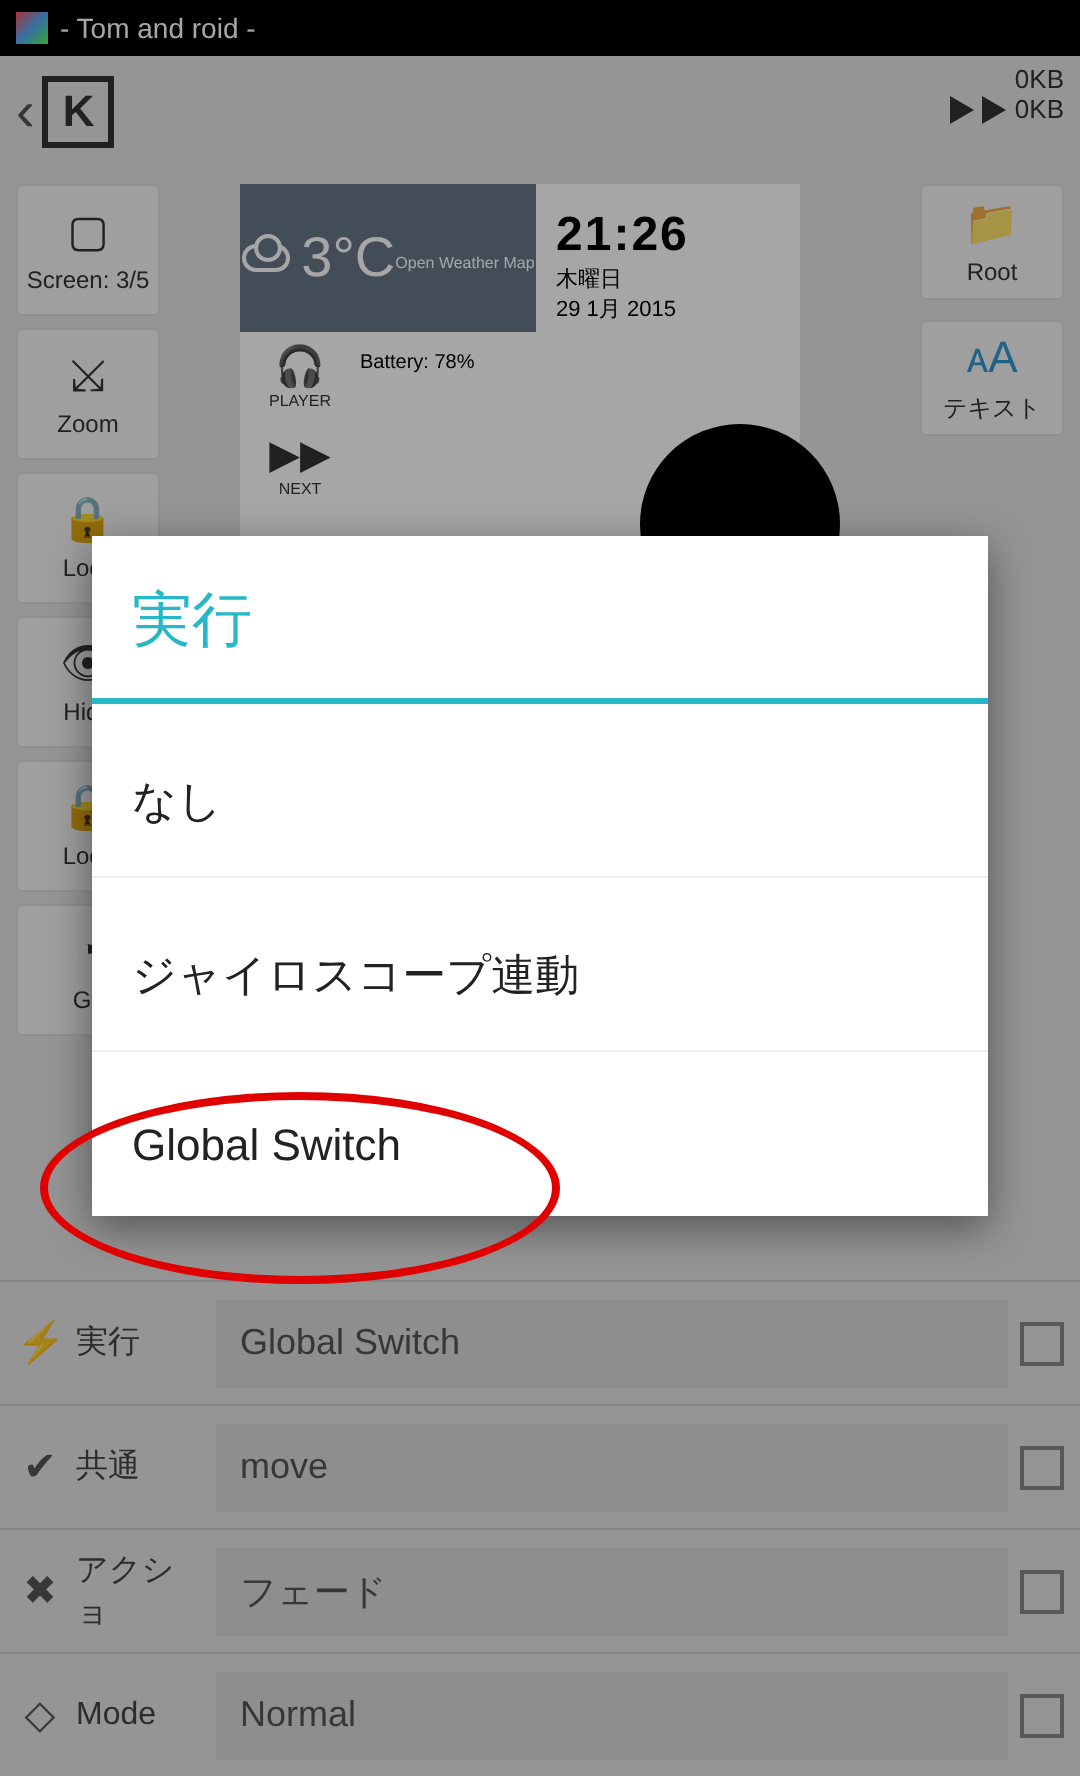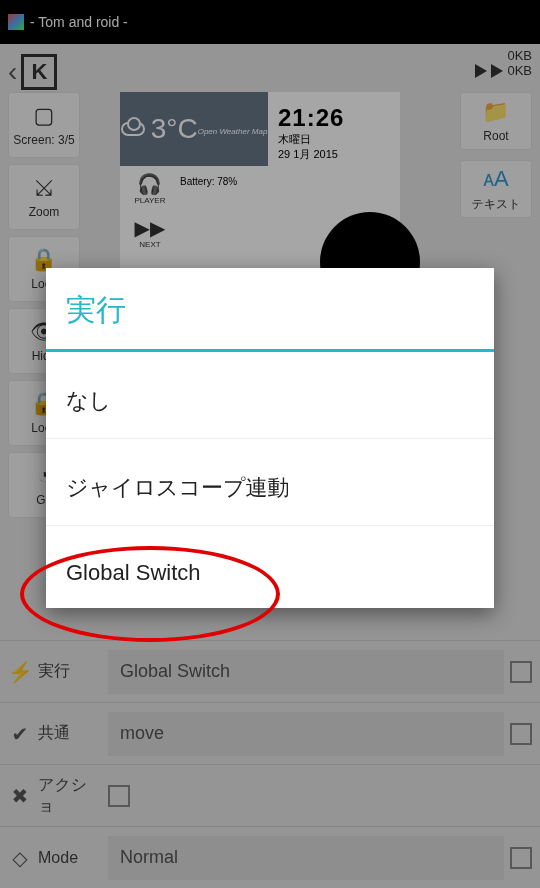--- a/index.html
+++ b/index.html
@@ -1,20 +1,20 @@
 <!DOCTYPE html>
 <html><head>
 <meta charset="utf-8">
 <style>
   * { box-sizing: border-box; margin: 0; padding: 0; }
   html, body { width: 540px; height: 888px; overflow: hidden; font-family: Arial, sans-serif; }
   body { background: #e5e5e5; position: relative; }
 
   
-  .status-bar { background: #000; color: #fff; height: 44px; display: flex; align-items: center; padding: 0 8px; font-size: 14px; }
+  .status-bar { background: #000; color: #fff; height: 28px; display: flex; align-items: center; padding: 0 8px; font-size: 14px; }
   .status-bar .app-icon { width: 16px; height: 16px; background: linear-gradient(135deg,#f55,#5af,#5f5); margin-right: 6px; }
   .status-bar .title { flex: 1; }
 
   
   .action-bar { height: 56px; background: #e5e5e5; display: flex; align-items: center; padding: 0 8px; position: relative; }
   .back-chev { font-size: 28px; color: #555; margin-right: 4px; }
   .appk { width: 36px; height: 36px; border: 3px solid #333; display:flex; align-items:center; justify-content:center; font-weight:bold; font-size:22px; color:#333; }
   .net { position:absolute; right:8px; top:4px; text-align:right; font-size:13px; color:#333; }
   .net .ff { display:flex; align-items:center; justify-content:flex-end; gap:4px; }
   .tri { display:inline-block; width:0; height:0; border-left:12px solid #333; border-top:7px solid transparent; border-bottom:7px solid transparent; }
@@ -25,21 +25,21 @@
   .tool-btn .ic { font-size:22px; color:#333; }
 
   
   .right-tools { position:absolute; right:8px; top:92px; width:72px; display:flex; flex-direction:column; gap:10px; }
   .right-tools .tool-btn { height:58px; }
 
   
   .preview { position:absolute; left:120px; top:92px; width:280px; height:200px; background:#fff; }
   .weather-panel { position:absolute; left:0; top:0; width:148px; height:74px; background:#667788; color:#fff; display:flex; flex-direction:row; align-items:center; justify-content:center; }
   .weather-panel .temp { font-size:28px; display:flex; align-items:center; gap:6px; }
-  .weather-panel .owm { font-size:8px; margin-top:5px;font-style:italic; }
+  .weather-panel .owm { font-size:8px; margin-top:5px; }
   .clock-panel { position:absolute; left:148px; top:0; width:132px; height:74px; background:#fff; padding:12px 10px; }
   .clock-panel .time { font-size:24px; font-weight:bold; letter-spacing:1px; }
   .clock-panel .day { font-size:11px; }
   .clock-panel .date { font-size:11px; }
   .player-col { position:absolute; left:0; top:74px; width:60px; }
   .player-col .pbtn { height:44px; display:flex; flex-direction:column; align-items:center; justify-content:center; font-size:8px; color:#333; }
   .player-col .pbtn .pic { font-size:20px; }
   .song-area { position:absolute; left:60px; top:80px; }
   .song-area .song { font-size:26px; font-weight:bold; }
   .song-area .alarm { font-size:9px; color:#333; }
@@ -166,20 +166,21 @@
   </div>
   <div class="prop-row">
     <div class="picon">✔</div>
     <div class="plabel">共通</div>
     <div class="pval">move</div>
     <div class="cb"></div>
   </div>
   <div class="prop-row">
     <div class="picon">✖</div>
     <div class="plabel">アクショ</div>
+    <div class="pval">フェード</div>
     <div class="cb"></div>
   </div>
   <div class="prop-row">
     <div class="picon">◇</div>
     <div class="plabel">Mode</div>
     <div class="pval">Normal</div>
     <div class="cb"></div>
   </div>
 </div>
 

